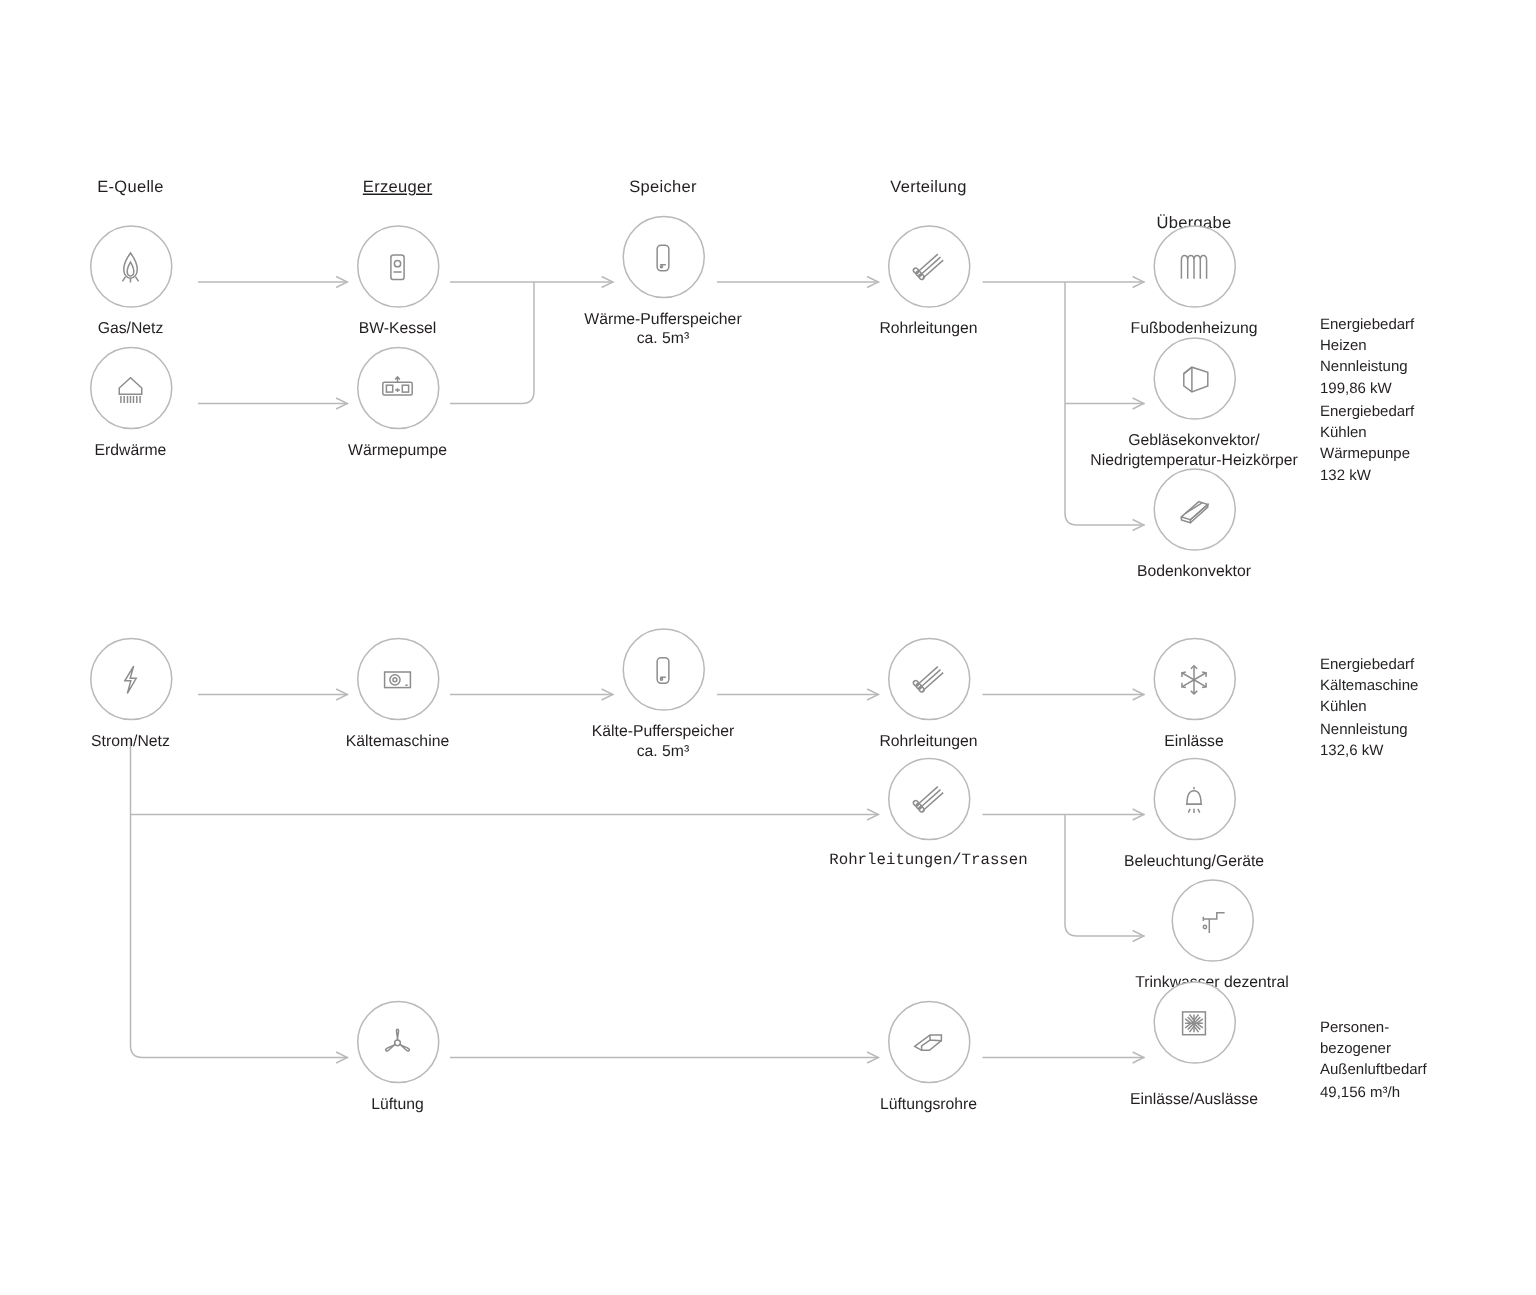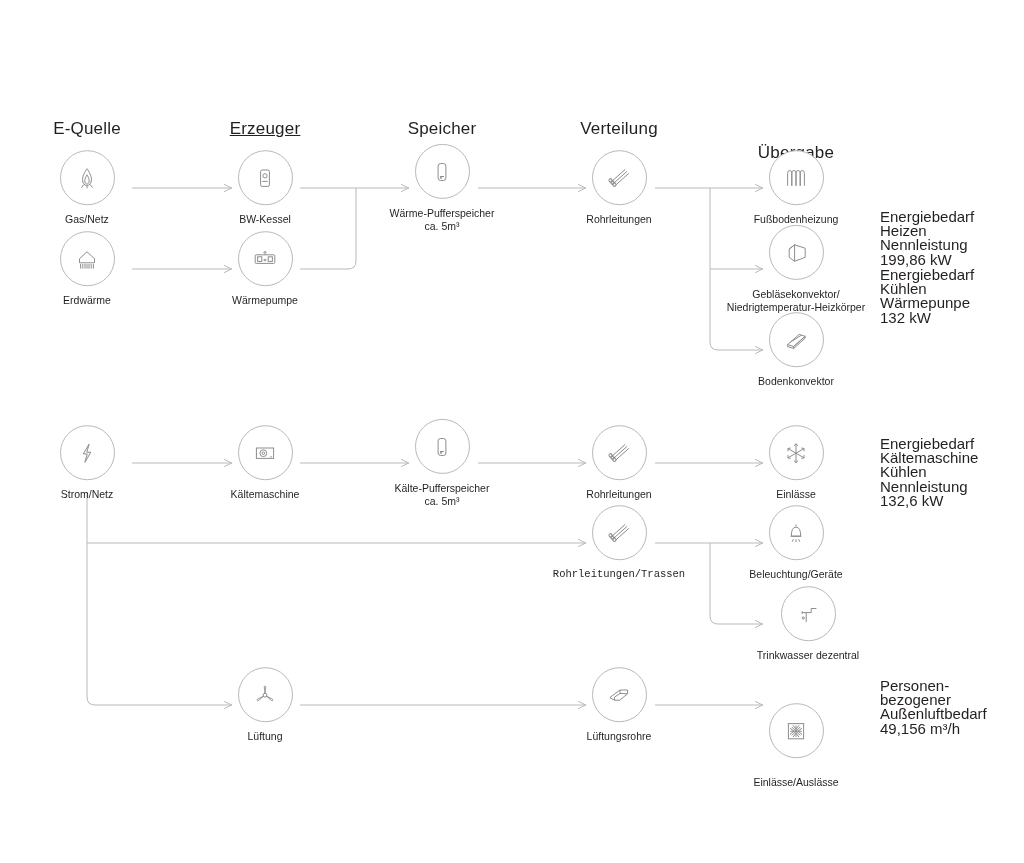--- a/index.html
+++ b/index.html
@@ -22,21 +22,21 @@
   #wires {
     position: absolute;
     left: 0;
     top: 0;
     width: 1024px;
     height: 863px;
     pointer-events: none;
   }
   .col-header {
     position: absolute;
-    font-size: 17px;
+    font-size: 11px;
     color: #231f20;
     letter-spacing: 0.2px;
     white-space: nowrap;
     transform: translateX(-50%);
   }
   .node {
     position: absolute;
     transform: translate(-50%, -50%);
     width: 200px;
     display: flex;
@@ -59,21 +59,21 @@
   .node-label {
     margin-top: 8px;
     font-size: 10.5px;
     line-height: 12.6px;
     color: #231f20;
     text-align: center;
     white-space: pre-line;
   }
   .annotation {
     position: absolute;
-    font-size: 15px;
+    font-size: 10px;
     line-height: 14.2px;
     color: #231f20;
     white-space: pre-line;
   }
 </style>
 </head>
 <body>
 
 <div id="canvas">
 
@@ -314,21 +314,21 @@
       </div>
       <div class="node" style="left: 619px; top: 705px;">
         <div class="node-circle">
           <svg width="30" height="30" viewBox="0 0 30 30">
             <path d="M5.8 17.4 L 16.0 9.8 L 23.6 9.8 L 23.6 13.6 L 15.6 20.0 L 10.4 20.0 L 5.8 17.4 Z" stroke="#8d8d8d" stroke-width="1" fill="none"></path>
             <path d="M16.0 9.8 L 16.0 13.2 L 23.6 13.6 M16.0 13.2 L 10.4 17.0 L 10.4 20.0" stroke="#8d8d8d" stroke-width="1" fill="none"></path>
           </svg>
         </div>
         <div class="node-label">Lüftungsrohre</div>
       </div>
-      <div class="node" style="left: 796px; top: 746px; gap: 10px;">
+      <div class="node" style="left: 796px; top: 697px; gap: 10px;">
         <div class="node-circle">
           <svg width="30" height="30" viewBox="0 0 30 30">
             <rect x="7.4" y="7.4" width="15.2" height="15.2" stroke="#8d8d8d" stroke-width="1" fill="none"></rect>
             <g stroke="#8d8d8d" stroke-width="1" fill="none">
               <path d="M15 9.1 V 20.9 M9.1 15 H 20.9 M10.8 10.8 L 19.2 19.2 M19.2 10.8 L 10.8 19.2"></path>
               <path d="M12.0 9.1 L 15 13.1 L 18.0 9.1 M12.0 20.9 L 15 16.9 L 18.0 20.9"></path>
               <path d="M9.1 12.0 L 13.1 15 L 9.1 18.0 M20.9 12.0 L 16.9 15 L 20.9 18.0"></path>
             </g>
           </svg>
         </div>

